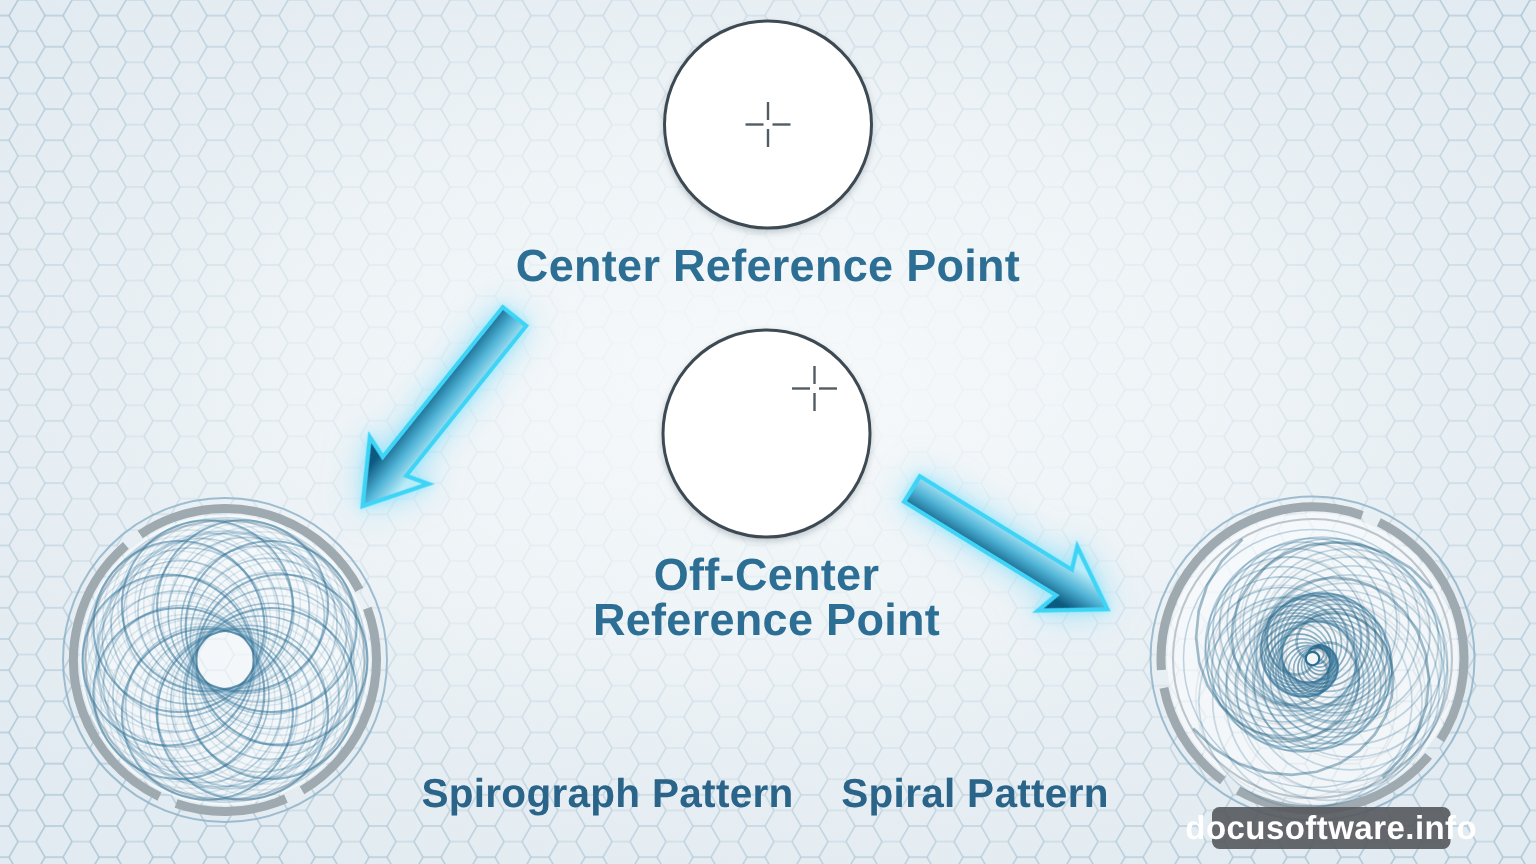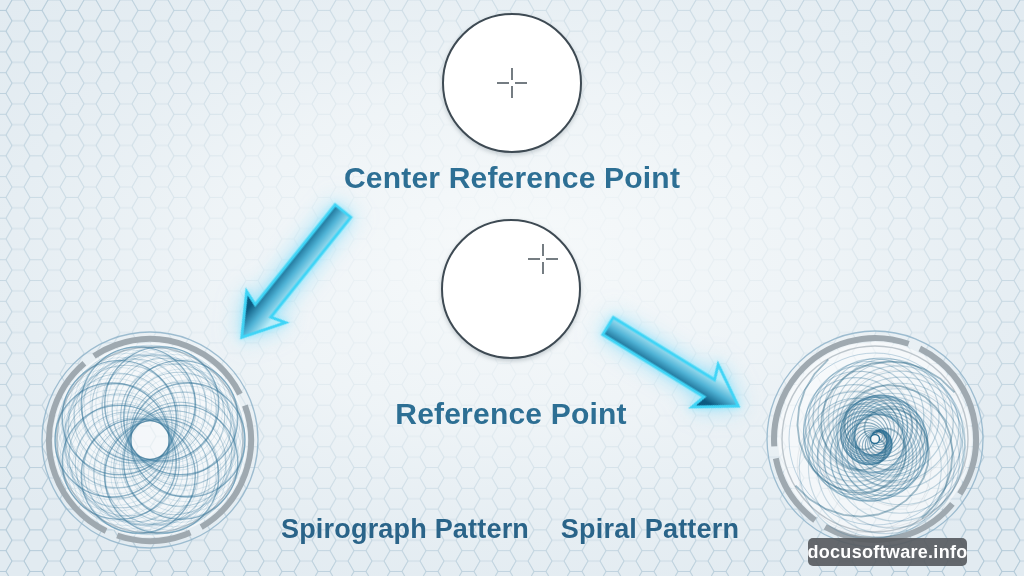--- a/index.html
+++ b/index.html
@@ -13,21 +13,21 @@
     position:absolute;transform:translateX(-50%);
     white-space:nowrap;text-align:left;font-weight:bold;
     color:var(--heading-text,#2d6f94);
   }
   .heading{font-size:30px;letter-spacing:0.2px;}
   .result-label{font-size:27px;color:var(--label-text,#2a6489);letter-spacing:0.2px;}
   .watermark{
     position:absolute;left:808px;top:538px;width:159px;height:28px;
     background:var(--watermark-bg,rgba(85,89,93,0.9));
     border-radius:5px;display:flex;align-items:center;justify-content:center;
-    color:var(--watermark-text,#ffffff);font-weight:bold;font-size:18px;
+    color:var(--watermark-text,#ffffff);font-weight:bold;font-size:22px;
     letter-spacing:0.3px;
   }
 </style>
 </head>
 <body>
 
 <div class="stage">
 
   <svg class="layer" width="1024" height="576">
     <defs>
@@ -242,20 +242,21 @@
           <line x1="528" y1="259" x2="540" y2="259"></line>
           <line x1="546" y1="259" x2="558" y2="259"></line>
           <line x1="543" y1="244" x2="543" y2="256"></line>
           <line x1="543" y1="262" x2="543" y2="274"></line>
         </g>
       </g>
     </svg>
 
   <div class="txt heading" style="left:512px;top:161px;">Center Reference Point</div>
 
+  <div class="txt heading" style="left:511px;top:367px;">Off-Center</div>
   <div class="txt heading" style="left:511px;top:397px;">Reference Point</div>
 
   <div class="txt result-label" style="left:405px;top:514px;">Spirograph Pattern</div>
 
   <div class="txt result-label" style="left:650px;top:514px;">Spiral Pattern</div>
 
   <div class="watermark">
     <span>docusoftware.info</span>
   </div>
 

